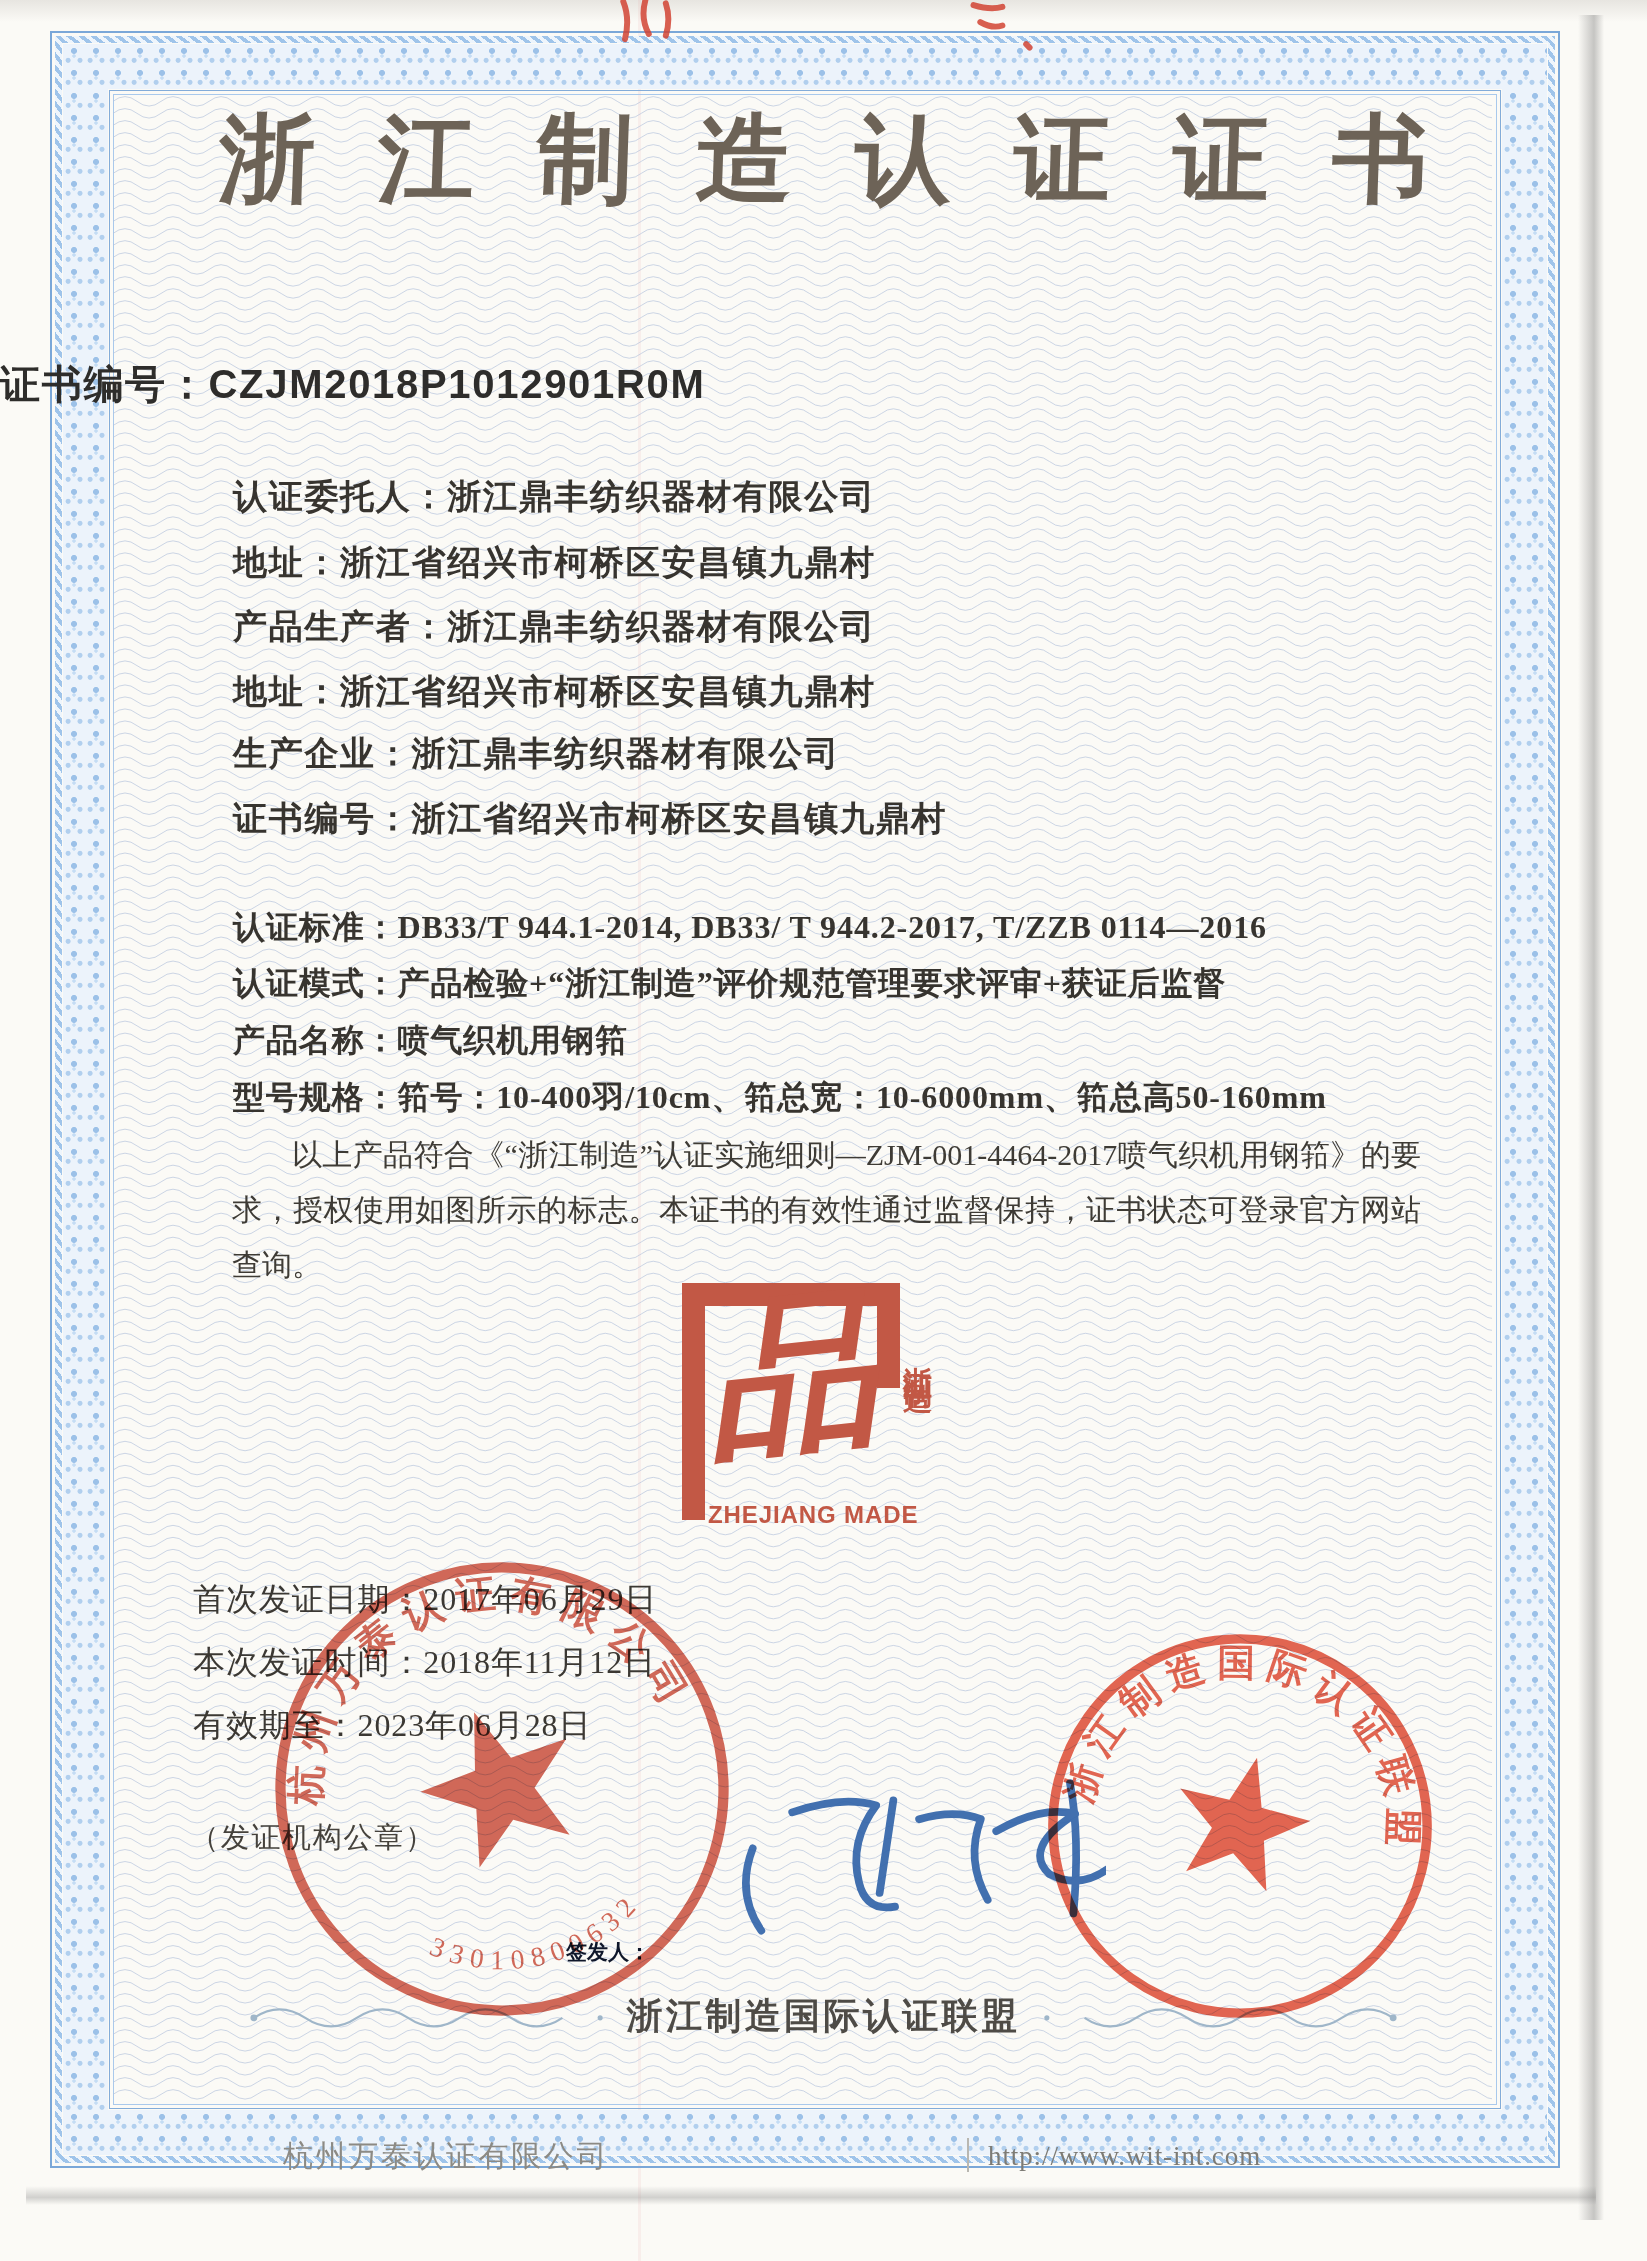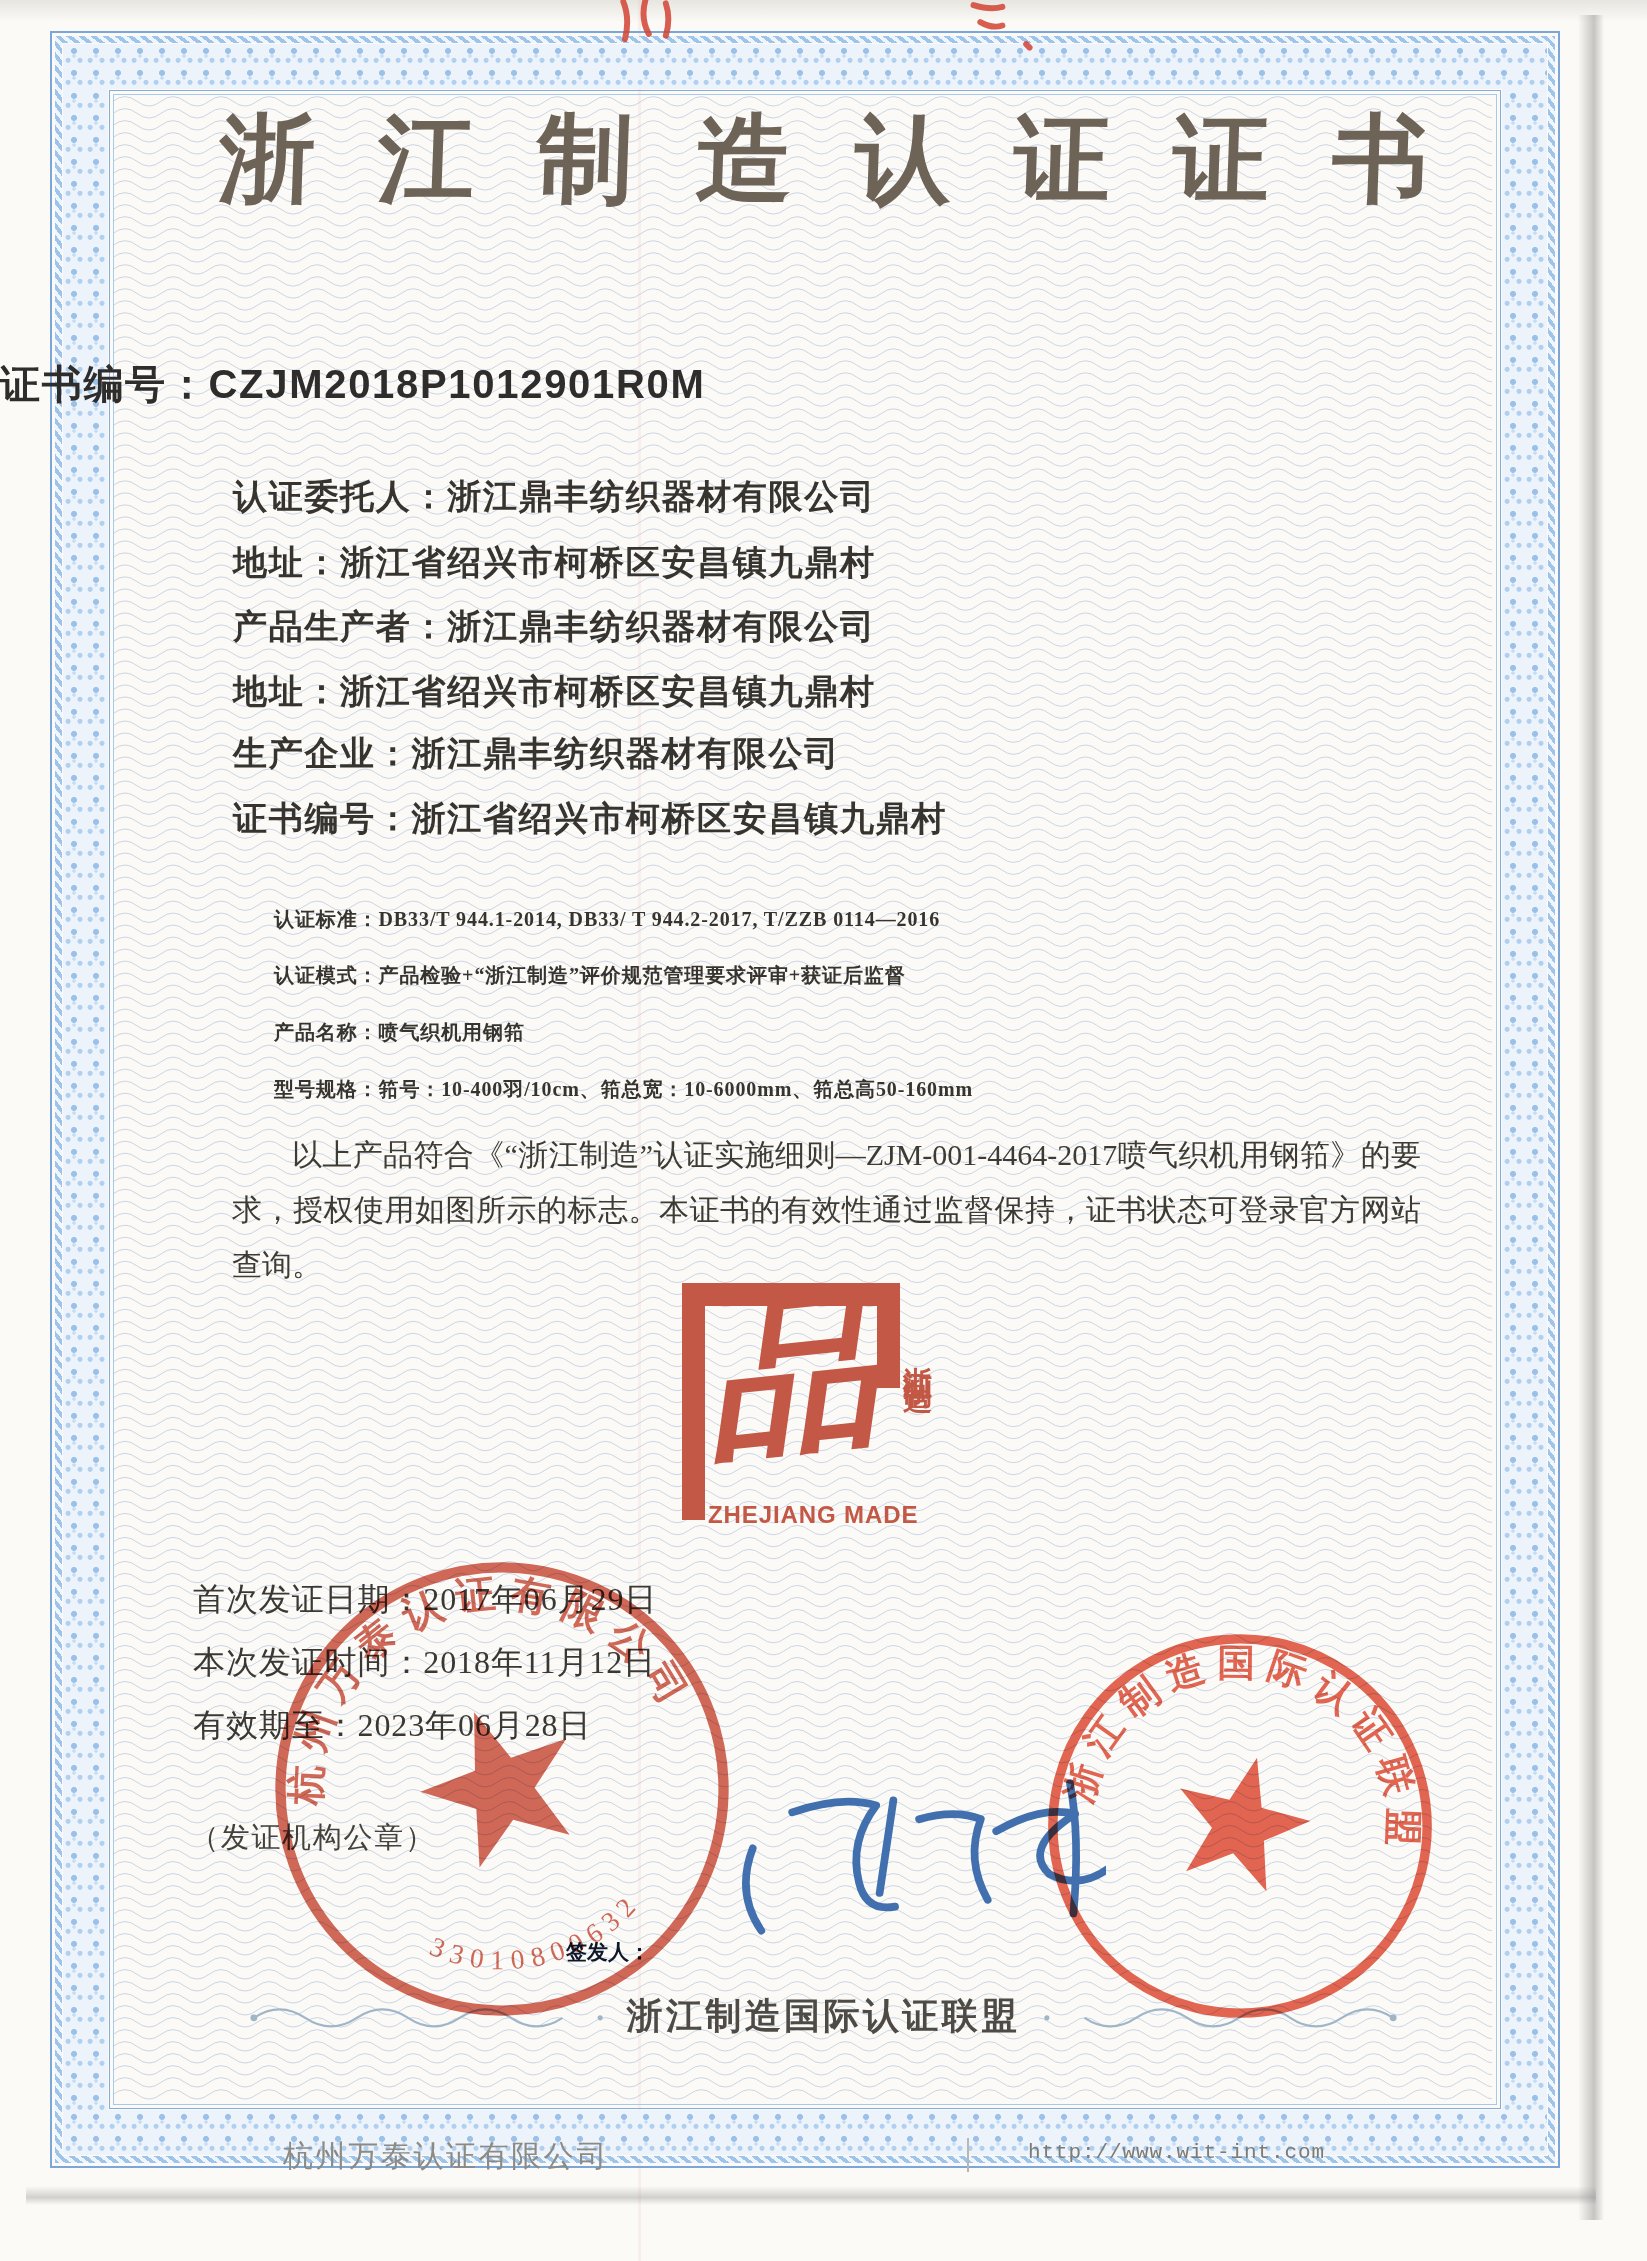--- a/index.html
+++ b/index.html
@@ -33,22 +33,22 @@
   .paper-inner{position:absolute;left:113px;top:94px;width:1379px;height:2006px;overflow:hidden;}
   
   .title{position:absolute;left:0;right:0;top:96px;text-align:center;z-index:2;
          font-size:96px;font-weight:bold;color:#6d6357;letter-spacing:63px;text-indent:63px;
          transform:skewX(-2deg);}
   .cert-line{position:absolute;left:0;right:0;top:357px;z-index:2;
              font-family:"Liberation Sans","DejaVu Sans",sans-serif;font-weight:bold;
              font-size:40px;color:#2e2d2b;letter-spacing:1.7px;}
   .field-row{position:absolute;left:233px;z-index:2;font-size:34px;font-weight:bold;
              letter-spacing:1.7px;white-space:nowrap;color:#37342f;}
-  .spec-row{position:absolute;left:233px;z-index:2;font-size:20px;font-weight:bold;
-            letter-spacing:0.9px;white-space:nowrap;color:#37342f;margin-left:41px;}
+  .spec-row{position:absolute;left:233px;z-index:2;font-size:32px;font-weight:bold;
+            letter-spacing:0.9px;white-space:nowrap;color:#37342f;}
   .decl{position:absolute;left:232px;top:1127px;width:1189px;z-index:2;
         font-size:30px;line-height:55px;text-align:justify;text-indent:2em;color:#3e3b35;}
   
   .logo{position:absolute;left:682px;top:1283px;width:250px;height:259px;z-index:2;}
   .lg-top{position:absolute;left:0;top:0;width:218px;height:23px;background:#c25845;}
   .lg-left{position:absolute;left:0;top:0;width:23px;height:237px;background:#c25845;}
   .lg-right{position:absolute;left:195px;top:0;width:23px;height:105px;background:#c25845;}
   .lg-mark{position:absolute;left:24px;top:6.9px;width:180px;font-size:170px;line-height:1;
            font-weight:bold;font-style:italic;color:#c25845;transform:rotate(-6deg);}
   .lg-side{position:absolute;left:216px;top:60px;writing-mode:vertical-rl;
@@ -69,22 +69,22 @@
   
   .alliance{position:absolute;left:0;right:0;top:1992px;text-align:center;z-index:2;
             font-size:36px;font-weight:bold;letter-spacing:3.4px;color:#4e4b46;}
   .flourish{position:absolute;top:2004px;z-index:2;}
   .flourish-left{left:247px;}
   .flourish-right{left:1040px;transform:scaleX(-1);}
   .footer-company{position:absolute;left:283px;top:2136px;z-index:2;font-size:30px;
                   letter-spacing:2.6px;color:#8c8a84;}
   .footer-divider{position:absolute;left:967px;top:2138px;width:1.7px;height:34px;background:#b9b7b1;z-index:2;}
   .footer-url{position:absolute;left:988px;top:2141px;z-index:2;
-              font-family:Liberation Mono, monospace;
-              font-size:21px;letter-spacing:0.9px;color:#7d7b75;margin-left:40px;}
+              font-family:Liberation Serif, serif;
+              font-size:27px;letter-spacing:0.9px;color:#7d7b75;}
   .top-marks{position:absolute;left:606px;top:0;z-index:2;}
 </style>
 </head>
 <body>
 
 <div id="page">
 
   <div class="scan-top"></div>
   <div class="crease"></div>
 

